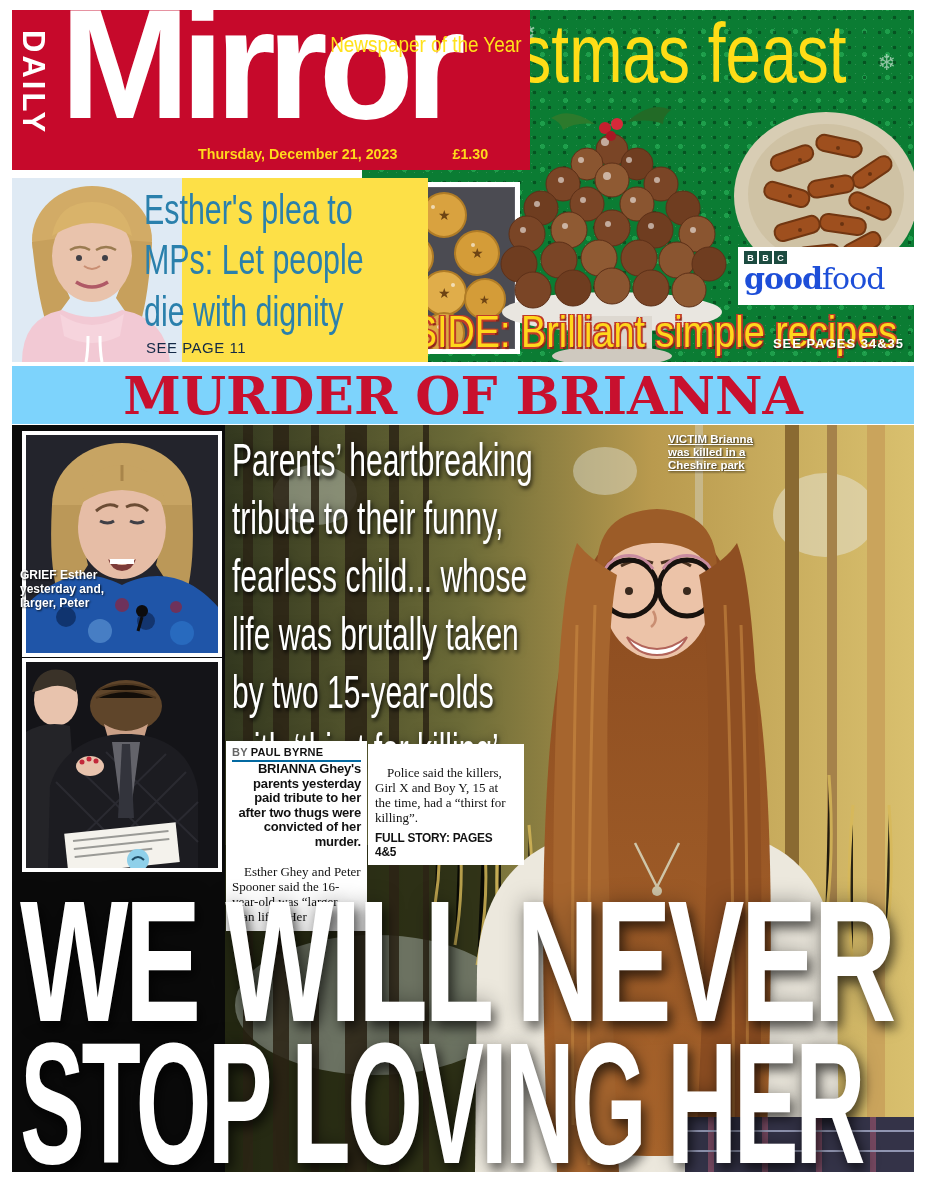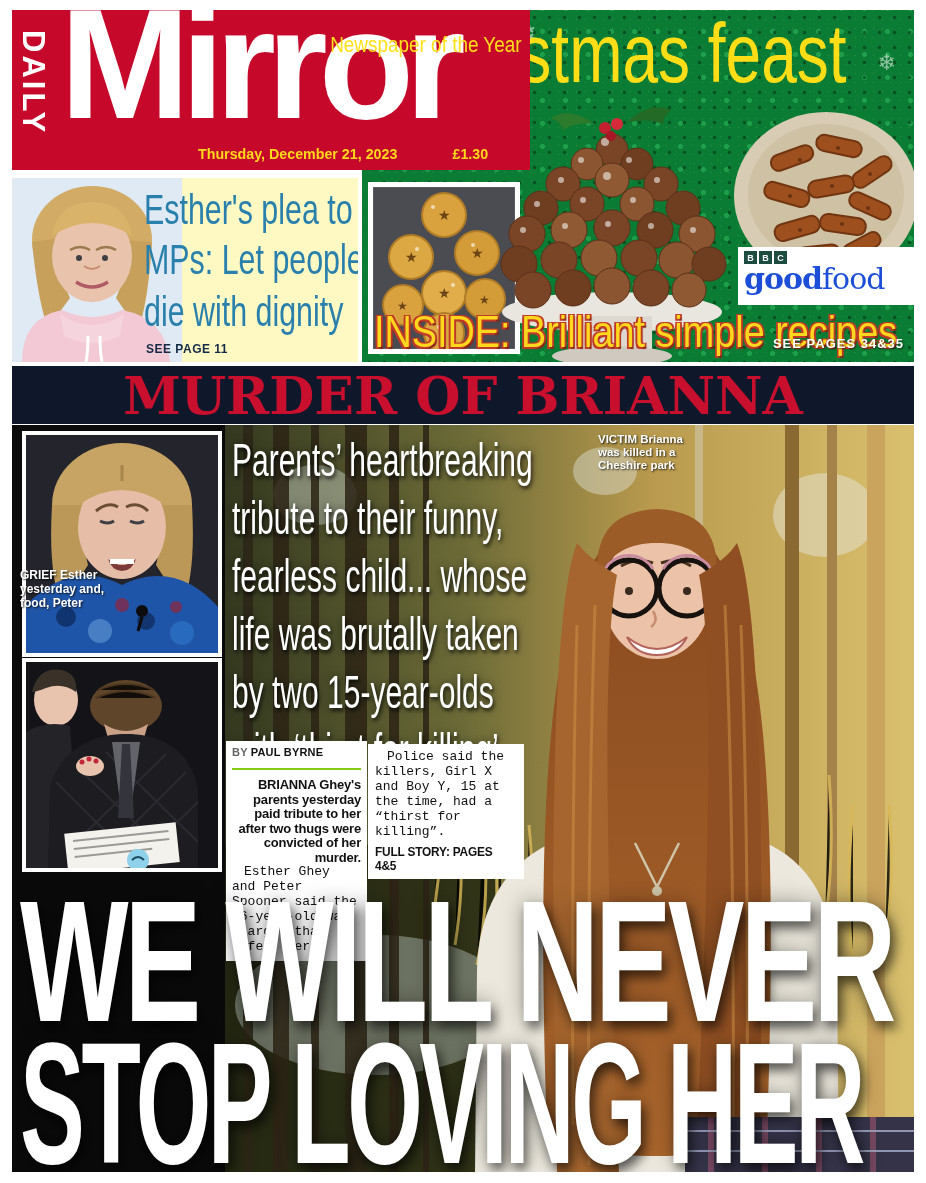--- a/index.html
+++ b/index.html
@@ -38,55 +38,55 @@
   .goodfood{left:376px;top:237px;width:176px;height:58px;background:#fff;box-sizing:border-box;
             padding:4px 6px;}
   .bbc-row{display:flex;gap:2px;}
   .bbc-block{width:13px;height:13px;background:#1c4b40;color:#fff;font-size:9px;font-weight:bold;
              display:flex;align-items:center;justify-content:center;}
   .goodfood-text{font-family:"DejaVu Serif",serif;color:#1d4ed8;font-size:30px;line-height:1.0;
                  letter-spacing:-1px;white-space:nowrap;}
   .gf-bold{font-weight:bold;}
 
   
-  .esther-panel{left:12px;top:178px;width:346px;height:184px;background:#fef9c3;overflow:hidden;}
+  .esther-panel{left:12px;top:178px;width:416px;height:184px;background:#fde047;overflow:hidden;}
   .esther-headline{left:132px;top:6px;color:#2a80ac;font-size:38px;line-height:1.22;
                    transform:scale(.8,1.1);transform-origin:left top;white-space:nowrap;}
-  .see-page-11{left:134px;bottom:6px;color:#132a47;font-weight:bold;font-size:12px;letter-spacing:.5px;}
+  .see-page-11{left:134px;bottom:6px;color:#132a47;font-weight:normal;font-size:15px;letter-spacing:.5px;}
 
   
-  .banner{left:12px;top:366px;width:902px;height:58px;background:#0f172a;display:flex;
+  .banner{left:12px;top:366px;width:902px;height:58px;background:#7dd3fc;display:flex;
           align-items:center;justify-content:center;}
   .banner-text{font-family:"DejaVu Serif",serif;font-weight:bold;color:#c8102e;font-size:52px;
                letter-spacing:0;transform:scaleY(1.02);white-space:nowrap;}
 
   
   .main-block{left:12px;top:425px;width:902px;height:747px;background:#0a0a0a;overflow:hidden;}
   .main-photo{left:213px;top:0;width:689px;height:747px;}
   .side-photo{border:4px solid #fff;background:#16161b;box-sizing:border-box;overflow:hidden;}
   .photo-grief{left:10px;top:6px;width:200px;height:226px;}
   .photo-peter{left:10px;top:233px;width:200px;height:214px;}
   .caption{color:#fff;font-size:12px;line-height:1.15;font-weight:bold;
            text-shadow:1px 1px 2px rgba(0,0,0,.8);}
   .caption .cap-rest{font-weight:bold;}
   .grief-cap{left:8px;top:144px;width:110px;}
-  .victim-cap{left:586px;top:8px;width:86px;font-size:11.5px;}
+  .victim-cap{left:656px;top:8px;width:86px;font-size:11.5px;text-decoration:underline;}
   .subhead{left:220px;top:6px;color:#fff;font-size:40px;line-height:1.25;
            transform:scale(.75,1.16);transform-origin:left top;white-space:nowrap;
            text-shadow:0 0 10px rgba(0,0,0,.55),2px 2px 4px rgba(0,0,0,.6);}
   .article{background:#fff;box-sizing:border-box;color:#111;}
   .article-left{left:214px;top:316px;width:141px;padding:5px 6px 6px;}
   .article-right{left:356px;top:319px;width:156px;padding:6px 7px;}
-  .byline{font-size:11px;border-bottom:2px solid #84cc16;padding-bottom:10px;margin-bottom:8px;
+  .byline{font-size:11px;border-bottom:2px solid #0369a1;padding-bottom:2px;margin-bottom:0;
           letter-spacing:.2px;}
   .byline .by{color:#666;font-weight:bold;}
   .byline .name{color:#111;font-weight:bold;}
   .intro{font-weight:bold;font-size:13px;line-height:1.12;letter-spacing:-.2px;text-align:right;}
   .body-serif{font-family:"Liberation Serif",serif;font-size:13px;line-height:1.15;margin-top:3px;}
-  .indent{text-indent:12px;margin-top:0;font-family:Liberation Mono, monospace;}
+  .indent{text-indent:12px;margin-top:16px;}
   .full-story{font-weight:bold;font-size:12.5px;margin-top:5px;letter-spacing:-.2px;
               transform:scaleX(.95);transform-origin:left top;}
   .giant{color:#fff;font-weight:bold;font-size:115px;line-height:1;letter-spacing:-4px;
          white-space:nowrap;transform-origin:left top;
          text-shadow:4px 5px 9px rgba(0,0,0,.55),0 0 18px rgba(0,0,0,.35);}
   .giant-1{left:8px;top:450px;transform:scale(1,1.5);}
   .giant-2{left:8px;top:592px;transform:scale(.845,1.5);}
 </style>
 </head>
 <body>
@@ -399,21 +399,21 @@
           <circle cx="120" cy="186" r="9" fill="#123066"></circle>
             <circle cx="156" cy="198" r="12" fill="#2a6ec2"></circle>
           <circle cx="96" cy="170" r="7" fill="#7c2d4e"></circle>
             <circle cx="150" cy="172" r="6" fill="#7c2d4e"></circle>
         </g>
         <circle cx="116" cy="176" r="6" fill="#0c0c0e"></circle>
         <line x1="116" y1="182" x2="112" y2="196" stroke="#0c0c0e" stroke-width="3"></line>
       </svg>
     </div>
     <div class="abs caption grief-cap">
-      <span>GRIEF</span><span class="cap-rest"> Esther yesterday and, food, Peter</span>
+      <span>GRIEF</span><span class="cap-rest"> Esther yesterday and, larger, Peter</span>
     </div>
 
     <div class="abs side-photo photo-peter">
       <svg width="192" height="206" viewBox="0 0 192 206">
         <rect width="192" height="206" fill="#141418"></rect>
         <ellipse cx="30" cy="38" rx="22" ry="26" fill="#e8c3ad"></ellipse>
         <path d="M6,30 q6,-26 30,-22 q16,4 14,22 q-14,-10 -30,-4 q-10,4 -14,4 Z" fill="#3a3228"></path>
         <path d="M0,206 L0,70 q20,-12 44,-6 l10,142 Z" fill="#242428"></path>
         <ellipse cx="100" cy="44" rx="36" ry="26" fill="#5f452a"></ellipse>
         <g stroke="#49341e" stroke-width="2" opacity=".8">

